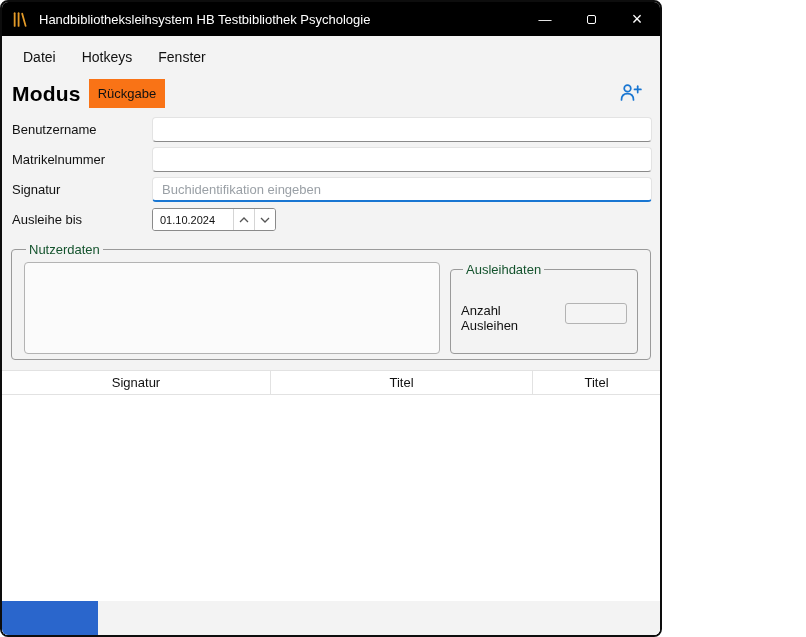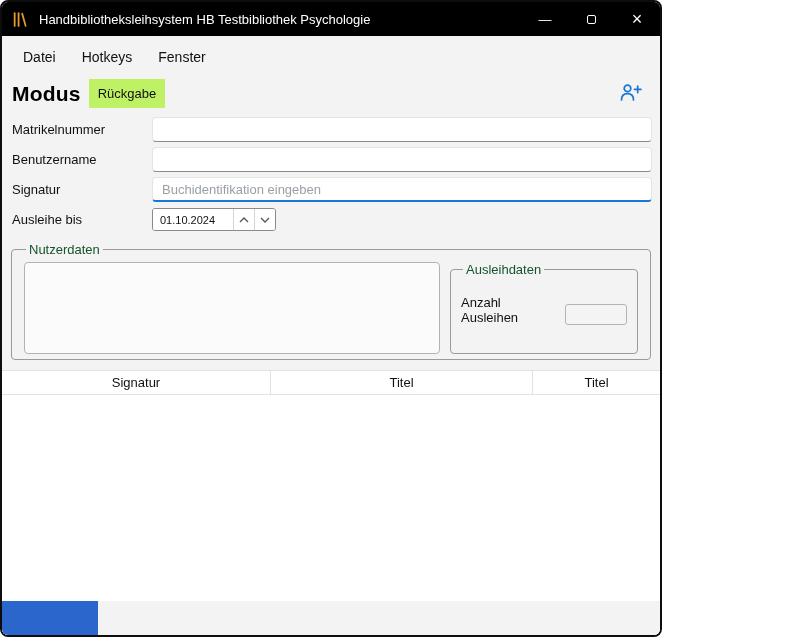--- a/index.html
+++ b/index.html
@@ -35,21 +35,21 @@
   .close-glyph { font-size: 18px; line-height: 1; }
 
   
   .menubar { display: flex; padding: 7px 8px 5px 8px; }
   .menu-item { padding: 6px 13px; font-size: 14px; color: #111; }
 
   
   .modus-row { display: flex; align-items: center; padding: 3px 12px 9px 10px; }
   .modus-label { font-size: 21px; font-weight: 700; color: #000; letter-spacing: 0.2px; }
   .mode-btn {
-    margin-left: 8px; background: #bef264; color: #111;
+    margin-left: 8px; background: #f97316; color: #111;
     border: none; font-size: 13px; padding: 7px 9px; cursor: default;
   }
   .adduser-btn { margin-left: auto; margin-right: 6px; background: transparent; border: none; cursor: default; }
 
   
   .form { display: flex; flex-direction: column; gap: 5px; padding-left: 10px; }
   .form-row { display: flex; align-items: center; height: 25px; }
   .form-label { width: 140px; font-size: 13px; color: #111; }
   .text-input {
     flex: 1; margin-right: 8px; height: 25px;
@@ -81,21 +81,21 @@
   legend { font-size: 13px; color: #14532d; padding: 0 3px; margin-left: 2px; }
   .nutzer-text {
     flex: 1; resize: none; background: #fbfbfb;
     border: 1px solid #b3b3b3; border-radius: 4px;
     font-family: "Liberation Sans", sans-serif; font-size: 13px; padding: 6px;
   }
   .ausleihdaten-box {
     flex: 0 0 188px; border: 1px solid #9a9a9a; border-radius: 4px;
     padding: 4px 10px; height: 92px; align-self: flex-start;
   }
-  .anzahl-row { display: flex; align-items: flex-end; margin-top: 14px; }
+  .anzahl-row { display: flex; align-items: flex-start; margin-top: 22px; }
   .anzahl-label { font-size: 13px; color: #111; }
   .anzahl-input {
     width: 62px; height: 21px; margin-left: 8px;
     background: #f4f4f4; border: 1px solid #b3b3b3; border-radius: 3px;
     font-size: 13px; padding: 0 5px; font-family: "Liberation Sans", sans-serif;
   }
 
   
   .table {
     flex: 1; display: flex; flex-direction: column; min-height: 0;
@@ -161,25 +161,25 @@
           <path d="M2.5 17 C2.5 12.6 5.2 10.6 8.5 10.6 C11.8 10.6 14.5 12.6 14.5 17"></path>
           <line x1="18.7" y1="3.2" x2="18.7" y2="9.6"></line>
           <line x1="15.5" y1="6.4" x2="21.9" y2="6.4"></line>
         </g>
       </svg>
     </button>
   </div>
 
   <div class="form">
     <div class="form-row">
+      <span class="form-label">Benutzername</span>
+      <input class="text-input" type="text" value="" style="">
+    </div>
+    <div class="form-row">
       <span class="form-label">Matrikelnummer</span>
-      <input class="text-input" type="text" value="" style="">
-    </div>
-    <div class="form-row">
-      <span class="form-label">Benutzername</span>
       <input class="text-input" type="text" value="" style="">
     </div>
     <div class="form-row">
       <span class="form-label">Signatur</span>
       <input class="text-input focused" type="text" placeholder="Buchidentifikation eingeben" style="">
     </div>
     <div class="form-row">
       <span class="form-label">Ausleihe bis</span>
       <div class="spinbox">
         <input class="spin-value" type="text" value="01.10.2024" style="">

